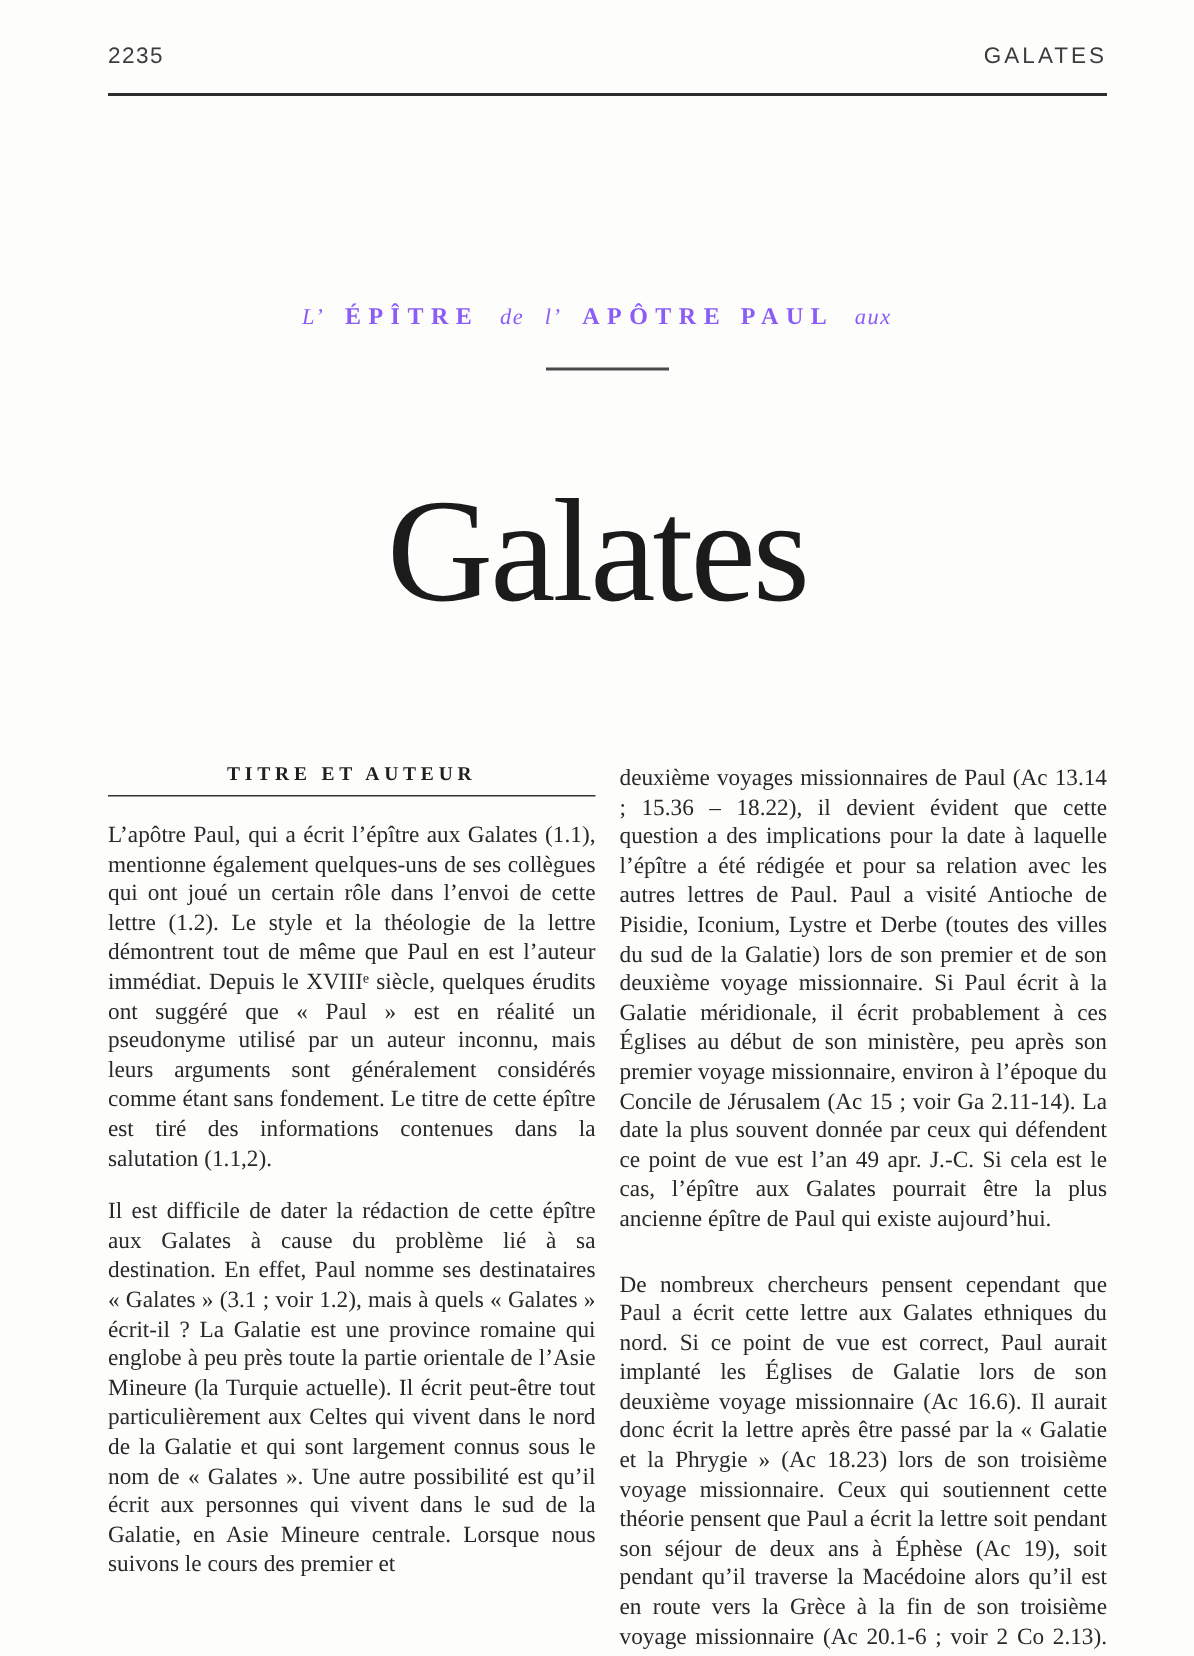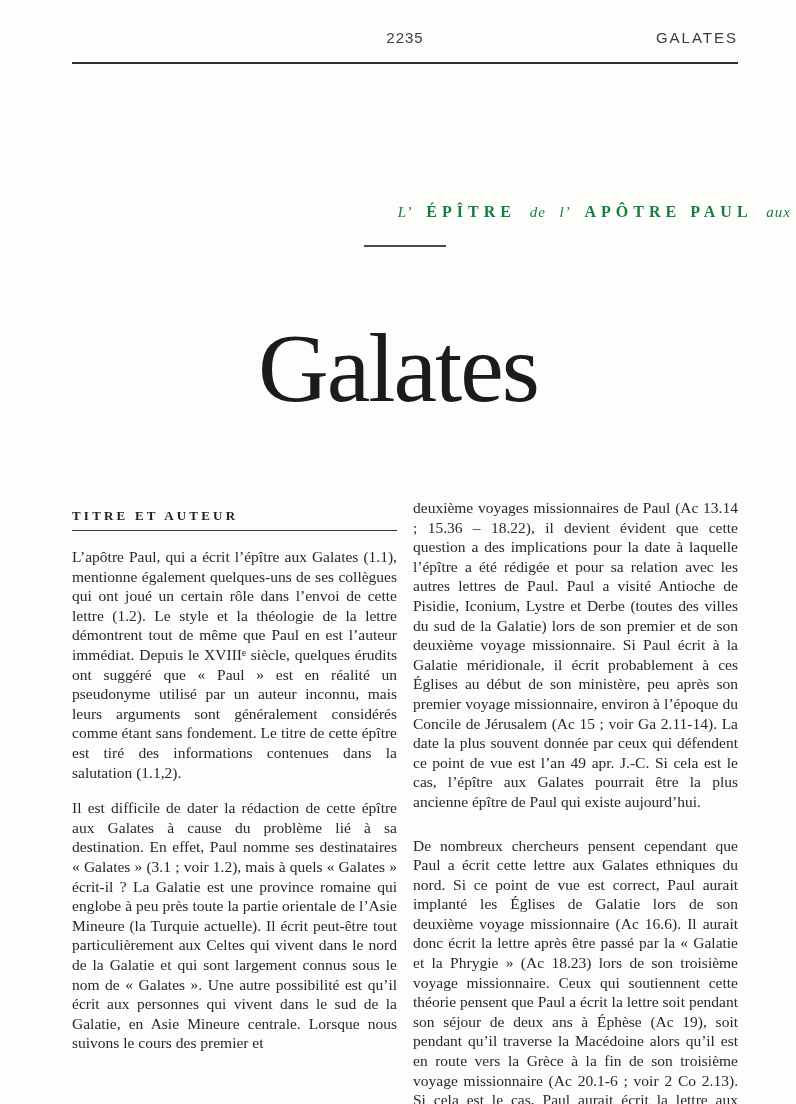--- a/index.html
+++ b/index.html
@@ -17,35 +17,35 @@
   }
 
   
   .running-head {
     position:absolute; top:29px; left:72px; width:666px; height:20px;
     font-family:"Liberation Sans","DejaVu Sans",sans-serif;
     font-size:15px; color:#3c3c3c;
   }
   .folio {
     position:absolute; left:0; right:0; top:0;
-    text-align:center; letter-spacing:1px;
+    text-align:left; letter-spacing:1px;
   }
   .running-title {
     position:absolute; right:0; top:0;
     letter-spacing:2px;
   }
   .header-rule {
     position:absolute; top:62px; left:72px; width:666px; height:2px;
     background:#2e2e2e;
   }
 
   
   .kicker {
     position:absolute; top:203px; left:0; width:100%;
-    text-align:right; color:#15803d;
+    text-align:center; color:#8b5cf6;
     font-size:15px;
   }
   .kicker .it {
     font-style:italic; font-size:15px; letter-spacing:1px;
     margin:0 5px;
   }
   .kicker .caps {
     font-weight:600; font-size:16px; letter-spacing:5px;
     margin:0 5px;
   }
@@ -65,29 +65,29 @@
     position:absolute; top:498px; width:325px;
     font-size:15.5px; line-height:19.6px;
     text-align:justify;
     color:#282828;
   }
   .col-left  { left:72px; }
   .col-right { left:413px; }
 
   .section-heading {
     font-size:13px; font-weight:700; letter-spacing:3.2px;
-    color:#1f1f1f; text-align:left;
+    color:#1f1f1f; text-align:center;
     padding-bottom:7px;
     border-bottom:1.5px solid #333;
     line-height:1.1;
   }
   .section-heading.second { margin-top:37px; }
 
   .body-para { margin:16px 0 0 0; }
-  .col-right .body-para.first { margin-top:0; }
+  .col-right .body-para.first { margin-top:11px; }
   .col-right .body-para.second { margin-top:24px; }
 </style>
 </head>
 <body>
 
 <div class="page">
 
   <div class="running-head">
     <span class="folio">2235</span>
     <span class="running-title">GALATES</span>

